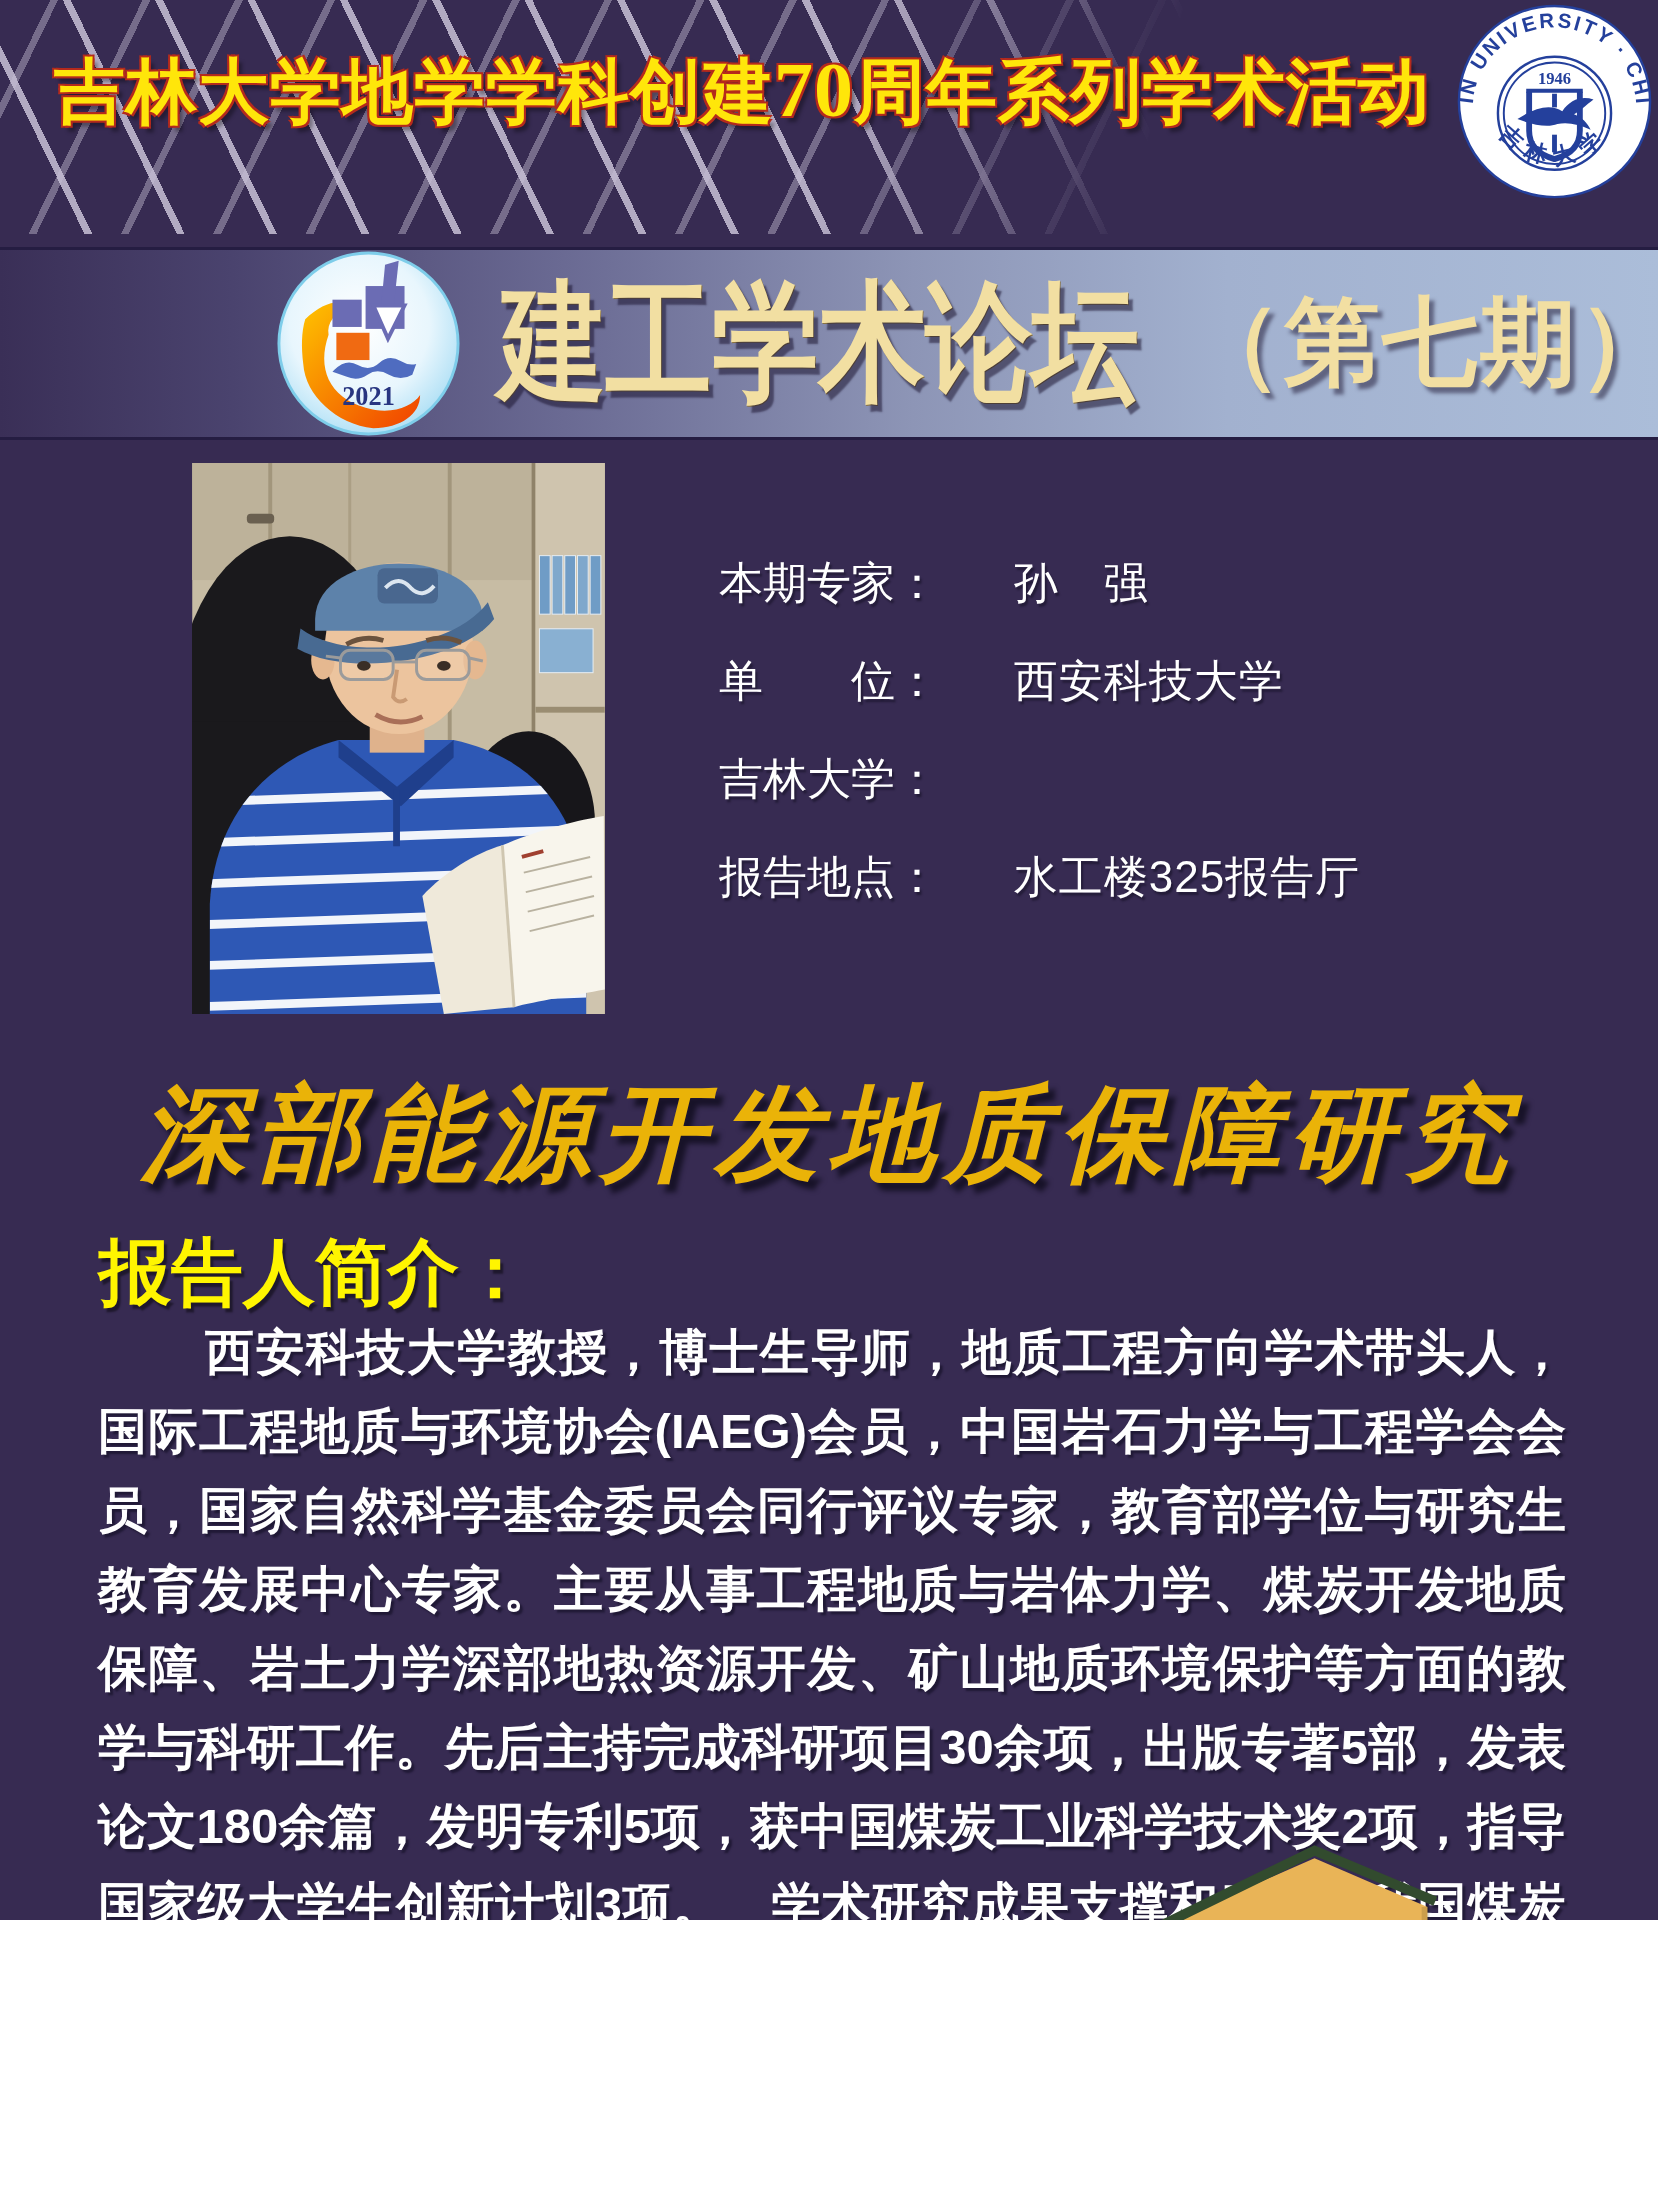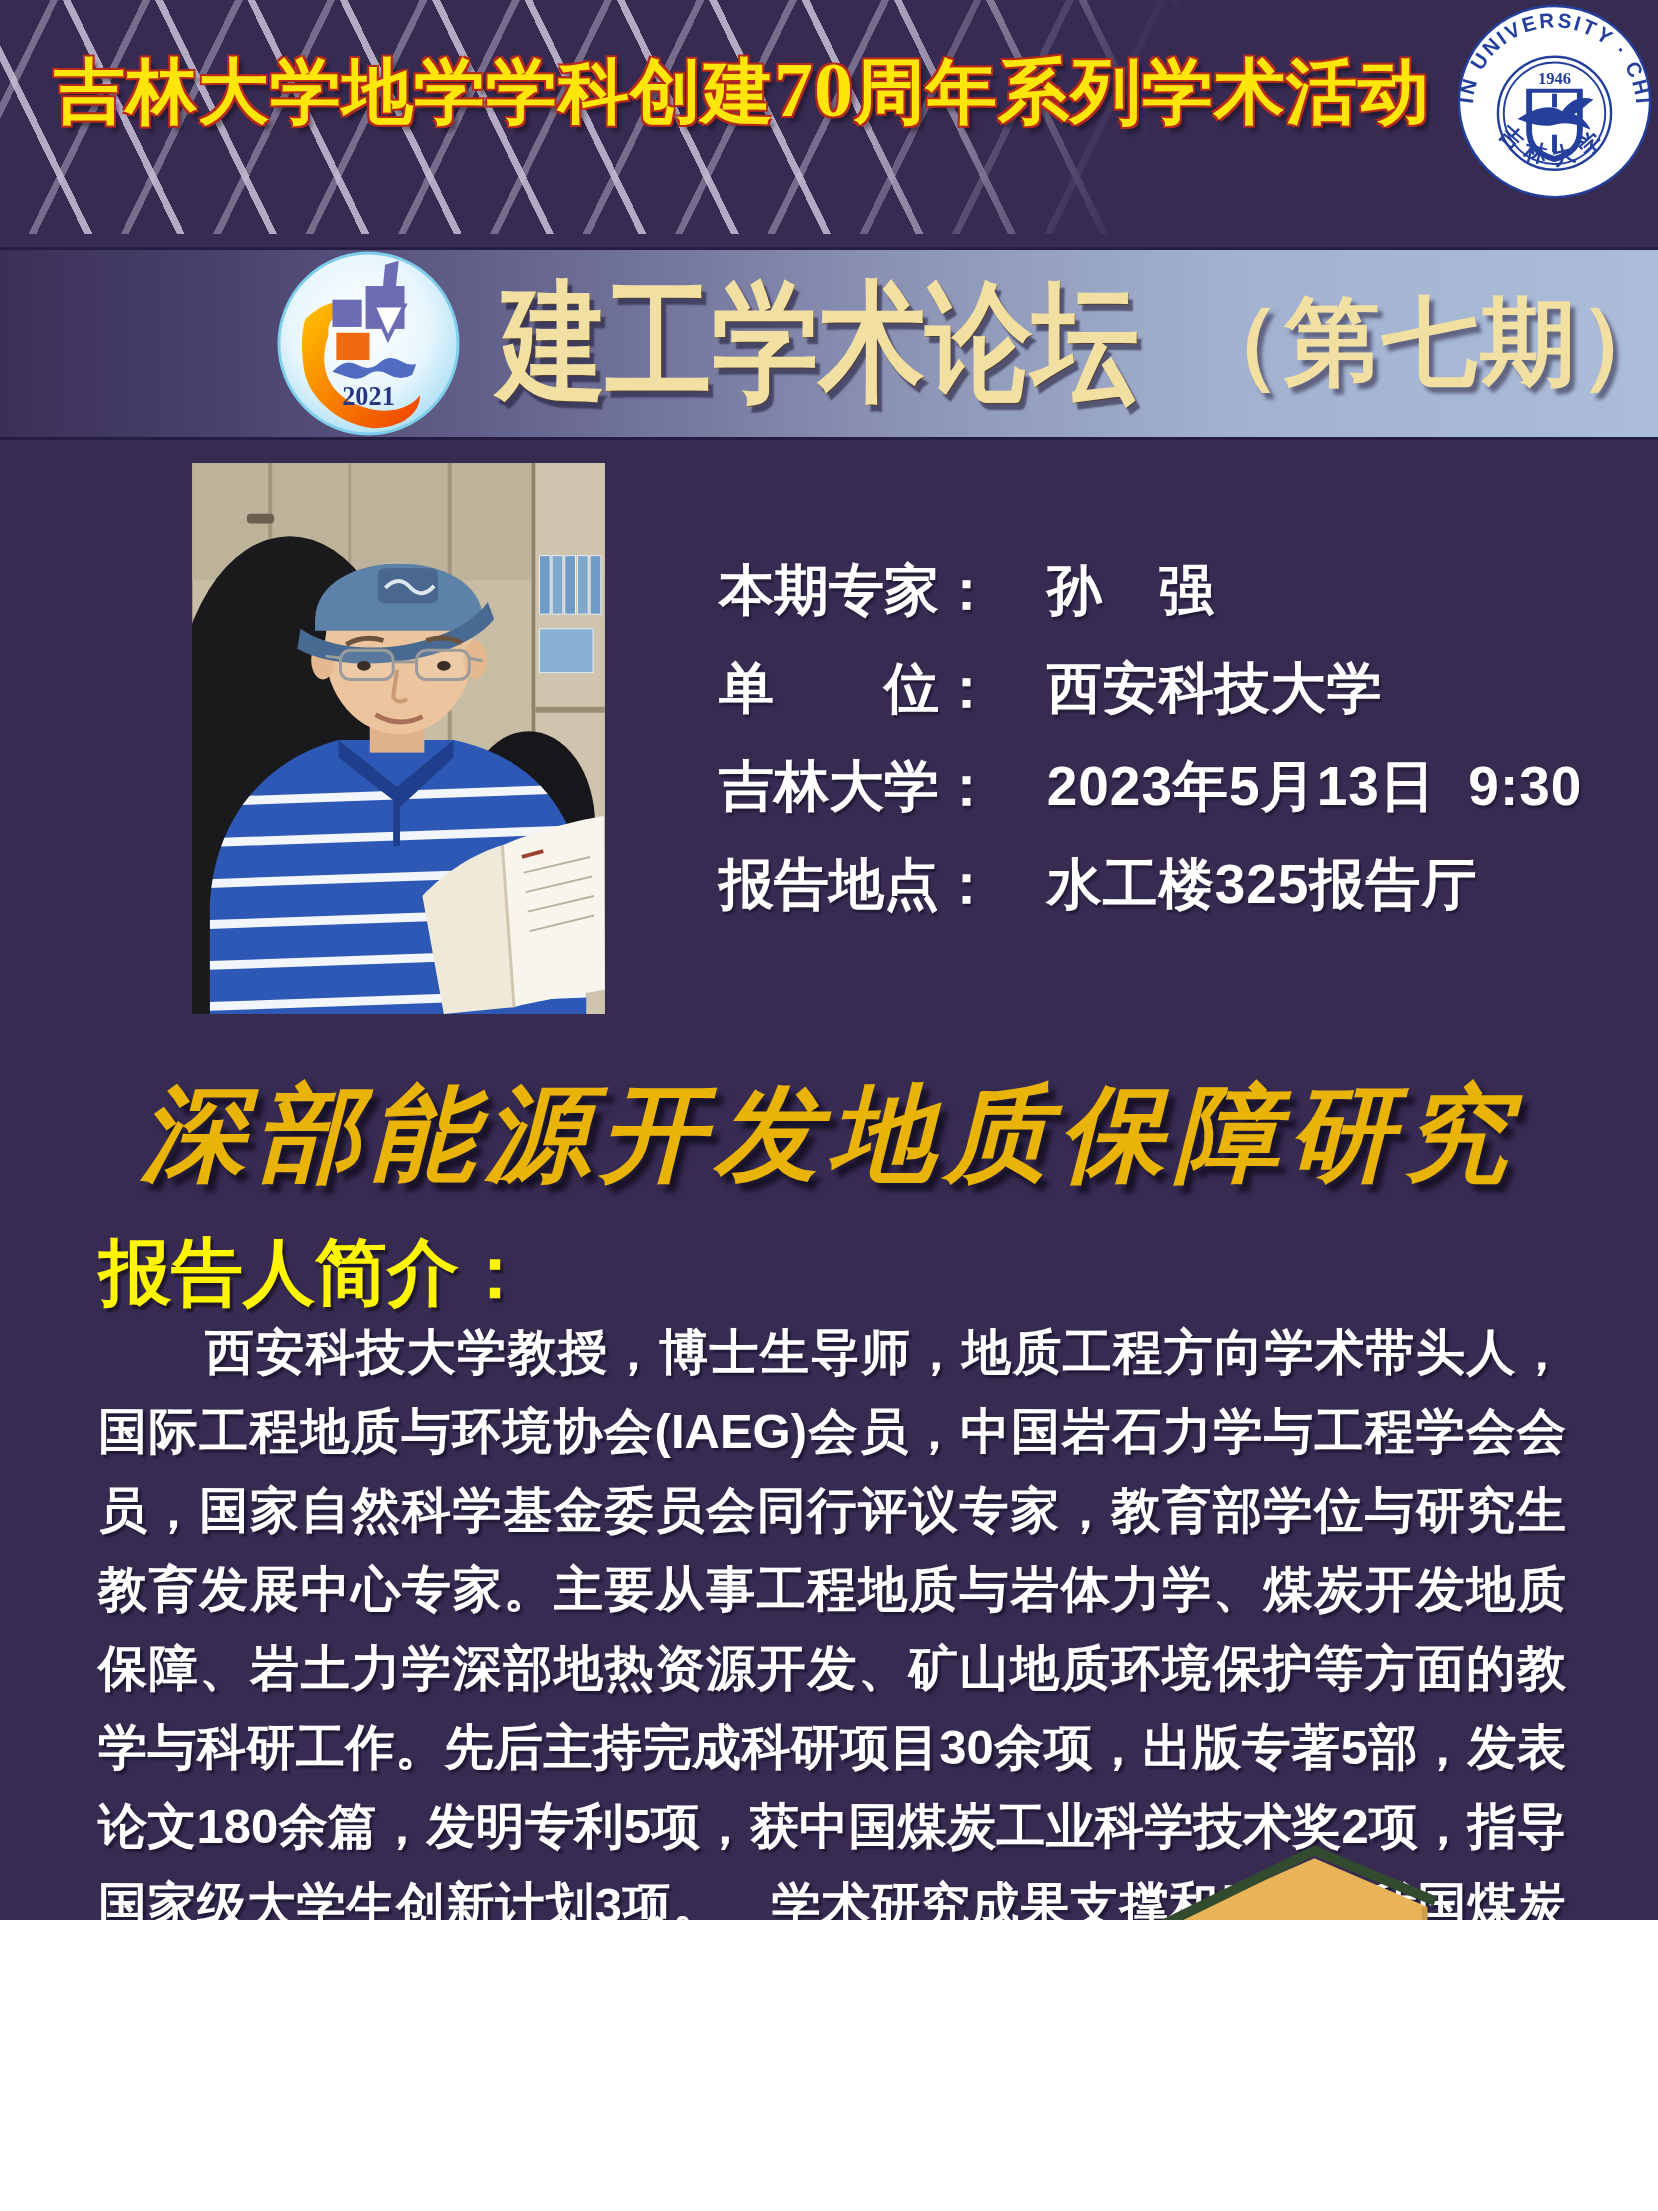--- a/index.html
+++ b/index.html
@@ -38,22 +38,22 @@
   .bt-main{display:inline-block;font-size:130px;font-weight:900;color:#f2dfa2;transform:scaleX(.82);transform-origin:left center;
     text-shadow:5.9px 6.8px 2px rgba(28,20,48,.55),1px 1px 0 #8a7340;}
   .bt-issue{display:inline-block;margin-left:-125px;font-family:"Liberation Serif",serif;font-size:96px;font-weight:600;color:#f2dfa2;
     letter-spacing:2px;text-shadow:4.9px 5.9px 3.9px rgba(28,20,48,.5);}
 
   
   .photo{position:absolute;left:192px;top:463px;width:413px;height:551px;}
 
   
   .info{position:absolute;left:719px;top:554px;}
-  .info-row{display:flex;align-items:baseline;height:98px;color:#ffffff;font-weight:bold;font-size:55px;
-    text-shadow:2px 2.9px 2px rgba(10,8,25,.45);gap:33px;}
+  .info-row{display:flex;align-items:baseline;height:98px;color:#ffffff;font-weight:normal;font-size:44px;
+    text-shadow:2px 2.9px 2px rgba(10,8,25,.45);}
   .info-label{width:283px;white-space:pre;}
   .info-value{margin-left:11.7px;white-space:pre;letter-spacing:1px;}
 
   
   .lecture-title{position:absolute;left:0;top:1065px;width:1659px;text-align:center;
     font-family:"Liberation Serif",serif;font-style:italic;font-weight:bold;font-size:105px;color:#eab308;
     letter-spacing:9.8px;text-shadow:6.8px 7.8px 4.9px rgba(8,6,18,.65);}
 
   
   .bio-heading{position:absolute;left:99px;top:1225px;font-size:72px;font-weight:bold;color:#fff500;
@@ -200,21 +200,20 @@
     <div class="info-row">
       <span class="info-label">本期专家：</span>
       <span class="info-value">孙　强</span>
     </div>
     <div class="info-row">
       <span class="info-label">单　　位：</span>
       <span class="info-value">西安科技大学</span>
     </div>
     <div class="info-row">
       <span class="info-label">吉林大学：</span>
-      <span class="info-value">2023年5月13日  9:30</span>
     </div>
     <div class="info-row">
       <span class="info-label">报告地点：</span>
       <span class="info-value">水工楼325报告厅</span>
     </div>
   </div>
 
   <div class="lecture-title">深部能源开发地质保障研究</div>
 
   <div class="bio-heading">报告人简介：</div>

